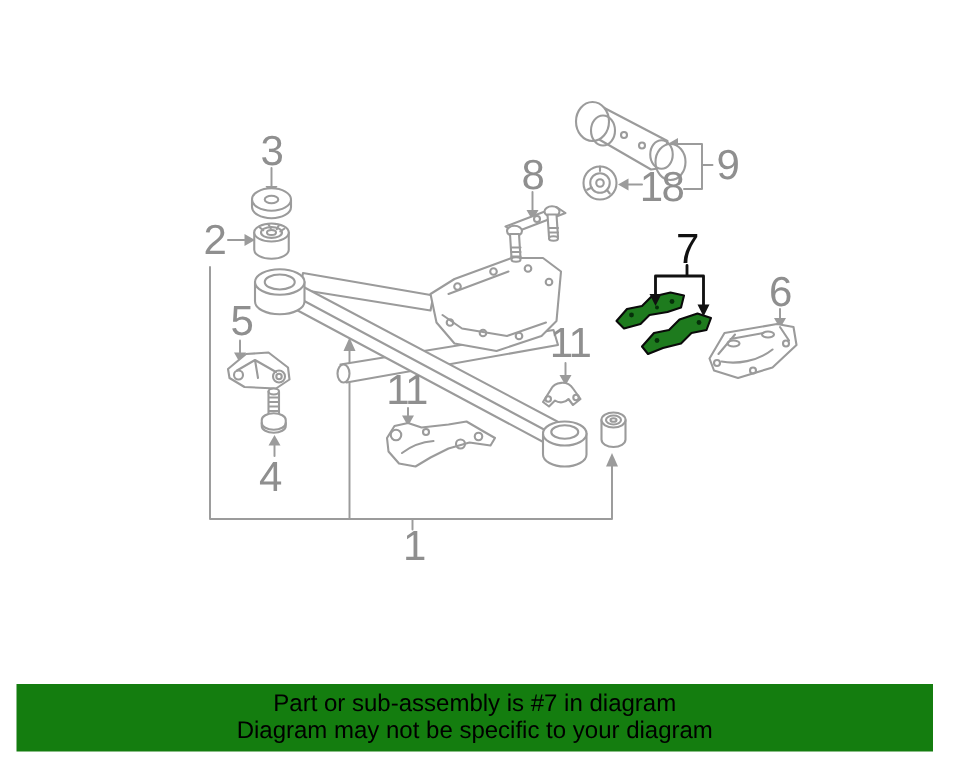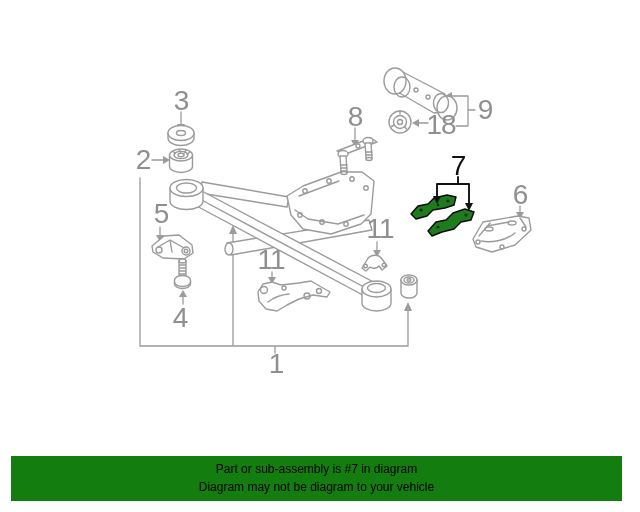--- a/index.html
+++ b/index.html
@@ -16,21 +16,21 @@
   svg.art .hl-dot{stroke:none;fill:#06300a;}
   .callout{
     position:absolute;transform:translate(-50%,-50%);
     font-size:28px;line-height:1;color:#8f8f8f;letter-spacing:-1px;white-space:nowrap;
   }
   .callout.hl{color:#111111;}
   .banner{
     position:absolute;left:11px;top:456px;width:611px;height:45px;
     background:#147d0f;color:#000000;
     display:flex;flex-direction:column;justify-content:center;align-items:center;
-    font-size:12px;line-height:17.5px;text-align:center;
+    font-size:16px;line-height:17.5px;text-align:center;
   }
 </style>
 </head>
 <body>
 
 <div class="stage">
 
   <svg class="art" width="640" height="512" viewBox="0 0 640 512" style="stroke: rgb(155, 155, 155);">
 
     <g>
@@ -218,16 +218,16 @@
   <div class="callout" style="left:520px;top:195px">6</div>
   <div class="callout hl" style="left: 458px; top: 166px; color: rgb(17, 17, 17);">7</div>
   <div class="callout" style="left:355px;top:117px">8</div>
   <div class="callout" style="left:485px;top:110px">9</div>
   <div class="callout" style="left:441px;top:125px">18</div>
   <div class="callout" style="left:380px;top:229px">11</div>
   <div class="callout" style="left:271px;top:260px">11</div>
 
   <div class="banner" style="background-color: rgb(20, 125, 15); color: rgb(0, 0, 0);">
     <div>Part or sub-assembly is #7 in diagram</div>
-    <div>Diagram may not be diagram to your vehicle</div>
+    <div>Diagram may not be specific to your diagram</div>
   </div>
 
 </div>
 
 </body></html>

